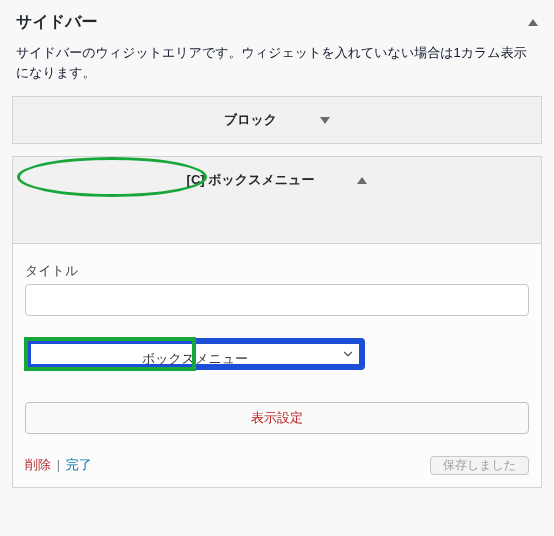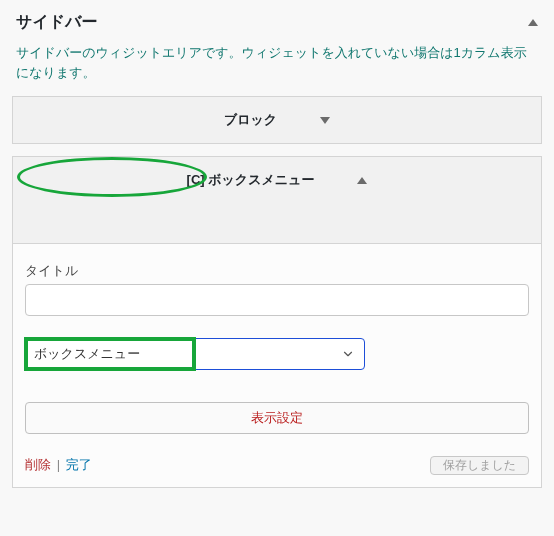--- a/index.html
+++ b/index.html
@@ -17,21 +17,21 @@
     justify-content: space-between;
     align-items: center;
     padding: 0 4px 6px 4px;
     gap: 40px;
   }
   .area-title {
     font-size: 16px;
     font-weight: 600;
   }
   .area-desc {
-    color: #0f766e;
+    color: #0f172a;
     line-height: 1.5;
     padding: 4px 4px 14px 4px;
   }
   .triangle-up {
     width: 0; height: 0;
     border-left: 5px solid transparent;
     border-right: 5px solid transparent;
     border-bottom: 7px solid #6b6b6b;
   }
   .triangle-down {
@@ -77,28 +77,29 @@
     border: 1px solid #c7c7c7;
     border-radius: 4px;
     background: #fff;
     padding: 0 8px;
     font-size: 13px;
   }
   .select-wrap { position: relative; width: 340px; }
   .select-input {
     width: 100%;
     height: 32px;
-    border: 1px solid #1d4ed8;
+    border: 6px solid #1d4ed8;
     border-radius: 4px;
     background: #fff;
     padding: 0 8px;
     font-size: 13px;
     line-height: 30px;
     color: #333;
     appearance: none;
+    text-align: center;
   }
   .select-chevron {
     position: absolute;
     right: 10px; top: 50%;
     transform: translateY(-50%);
     pointer-events: none;
   }
   .display-settings {
     width: 100%;
     height: 32px;

